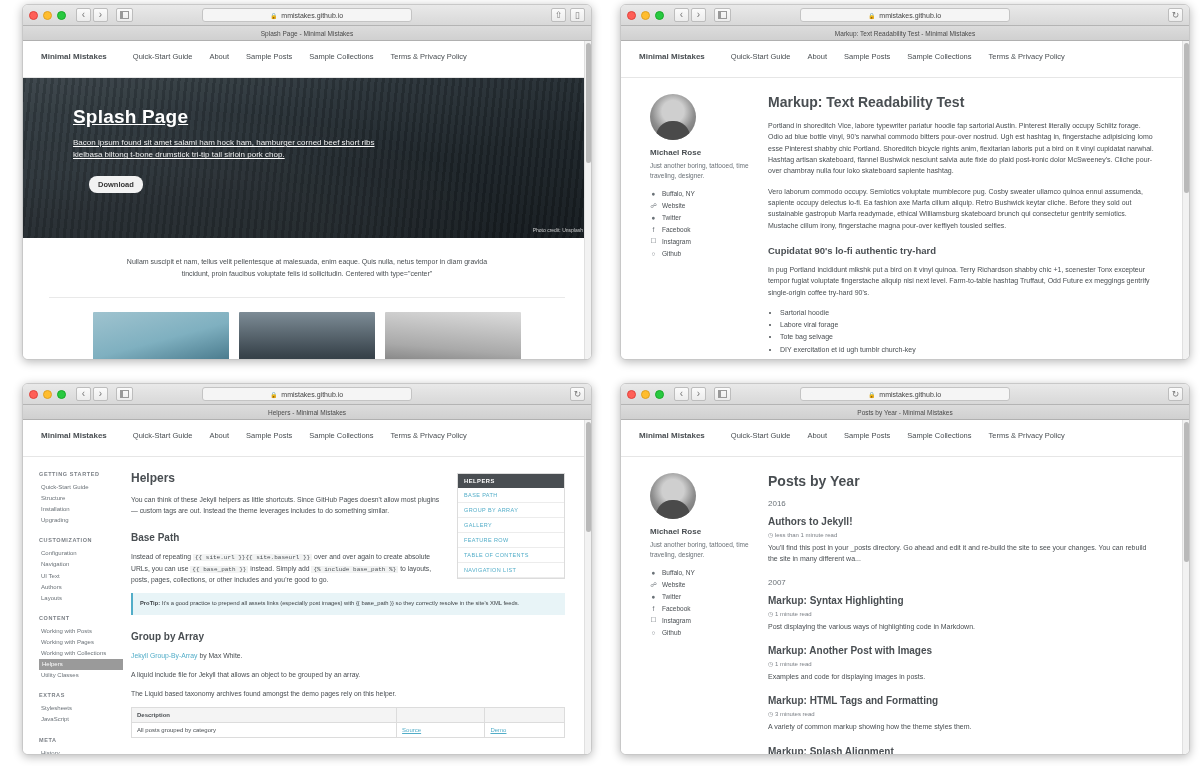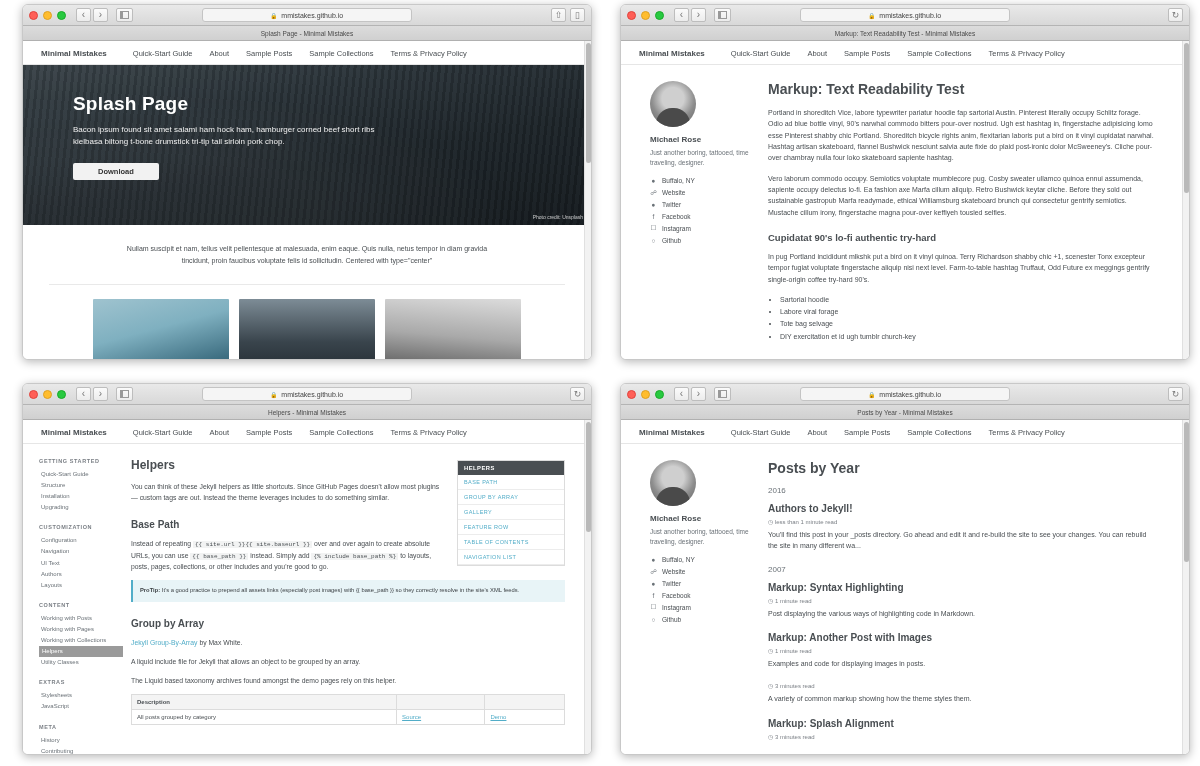--- a/index.html
+++ b/index.html
@@ -89,57 +89,58 @@
   .scrollbar {
     position: absolute; right: 0; top: 0; bottom: 0; width: 7px;
     background: #f2f2f2; border-left: 1px solid #e0e0e0;
   }
   .scrollbar .thumb {
     position: absolute; left: 1px; width: 5px; border-radius: 3px;
     background: #b9b9b9;
   }
 
   .masthead {
-    height: 24px;
+    height: 37px;
     border-bottom: 1px solid #e6e6e6;
-    display: flex; align-items: flex-start;
-    padding: 8px 18px;
+    display: flex; align-items: flex-end;
+    padding: 16px 18px;
     background: #fff;
     font-size: 7.5px;
   }
   .brand { font-weight: bold; color: #494e52; margin-right: 26px; font-size: 8px; }
   .navlinks { display: flex; gap: 17px; color: #494e52; }
   .navlinks span { white-space: nowrap; }
 
   
   .splash {
     height: 160px;
     position: relative;
     background:
       linear-gradient(rgba(20,26,30,0.55), rgba(20,26,30,0.55)),
       linear-gradient(170deg, #6f7d85 0%, #4a565e 28%, #2e373d 58%, #1b2024 100%);
     color: #fff;
     padding: 28px 0 0 50px;
     overflow: hidden;
+    text-decoration: underline;
   }
   .splash::before {
     content:""; position:absolute; inset:0;
     background:
       radial-gradient(ellipse at 20% 95%, rgba(255,255,255,0.05) 0 30%, transparent 60%),
       repeating-linear-gradient(96deg, rgba(0,0,0,0.18) 0 3px, rgba(255,255,255,0.02) 3px 7px);
     opacity: .8;
   }
   .splash-inner { position: relative; }
   .splash h1 { margin: 0 0 9px 0; font-size: 19px; font-weight: bold; letter-spacing: .2px;}
   .splash p { margin: 0; font-size: 8px; line-height: 1.55; width: 310px; color: #f0f0f0;}
   .dl-btn {
     display: inline-block; margin-top: 14px;
     background: #f2f2f2; color: #333;
     font-size: 7.5px; font-weight: bold;
-    padding: 4px 25px; border-radius: 2px;
+    padding: 4px 9px; border-radius: 8px; margin-left: 16px;
   }
   .photo-credit {
     position: absolute; right: 8px; bottom: 5px;
     font-size: 5px; color: rgba(255,255,255,.75);
   }
   .blurb {
     text-align: center; font-size: 7px; color: #494e52;
     padding: 18px 95px 16px 95px; line-height: 1.75;
   }
   .hr { border-top: 1px solid #e9e9e9; margin: 0 26px; }
@@ -614,20 +615,21 @@
           </div>
           <div class="post-item">
             <h2>Markup: Another Post with Images</h2>
             <div class="post-meta">
               <span>◷</span>
               <span>1 minute read</span>
             </div>
             <p class="post-excerpt">Examples and code for displaying images in posts.</p>
           </div>
           <div class="post-item">
+            <h2>Markup: HTML Tags and Formatting</h2>
             <div class="post-meta">
               <span>◷</span>
               <span>3 minutes read</span>
             </div>
             <p class="post-excerpt">A variety of common markup showing how the theme styles them.</p>
           </div>
           <div class="post-item">
             <h2>Markup: Splash Alignment</h2>
             <div class="post-meta">
               <span>◷</span>

